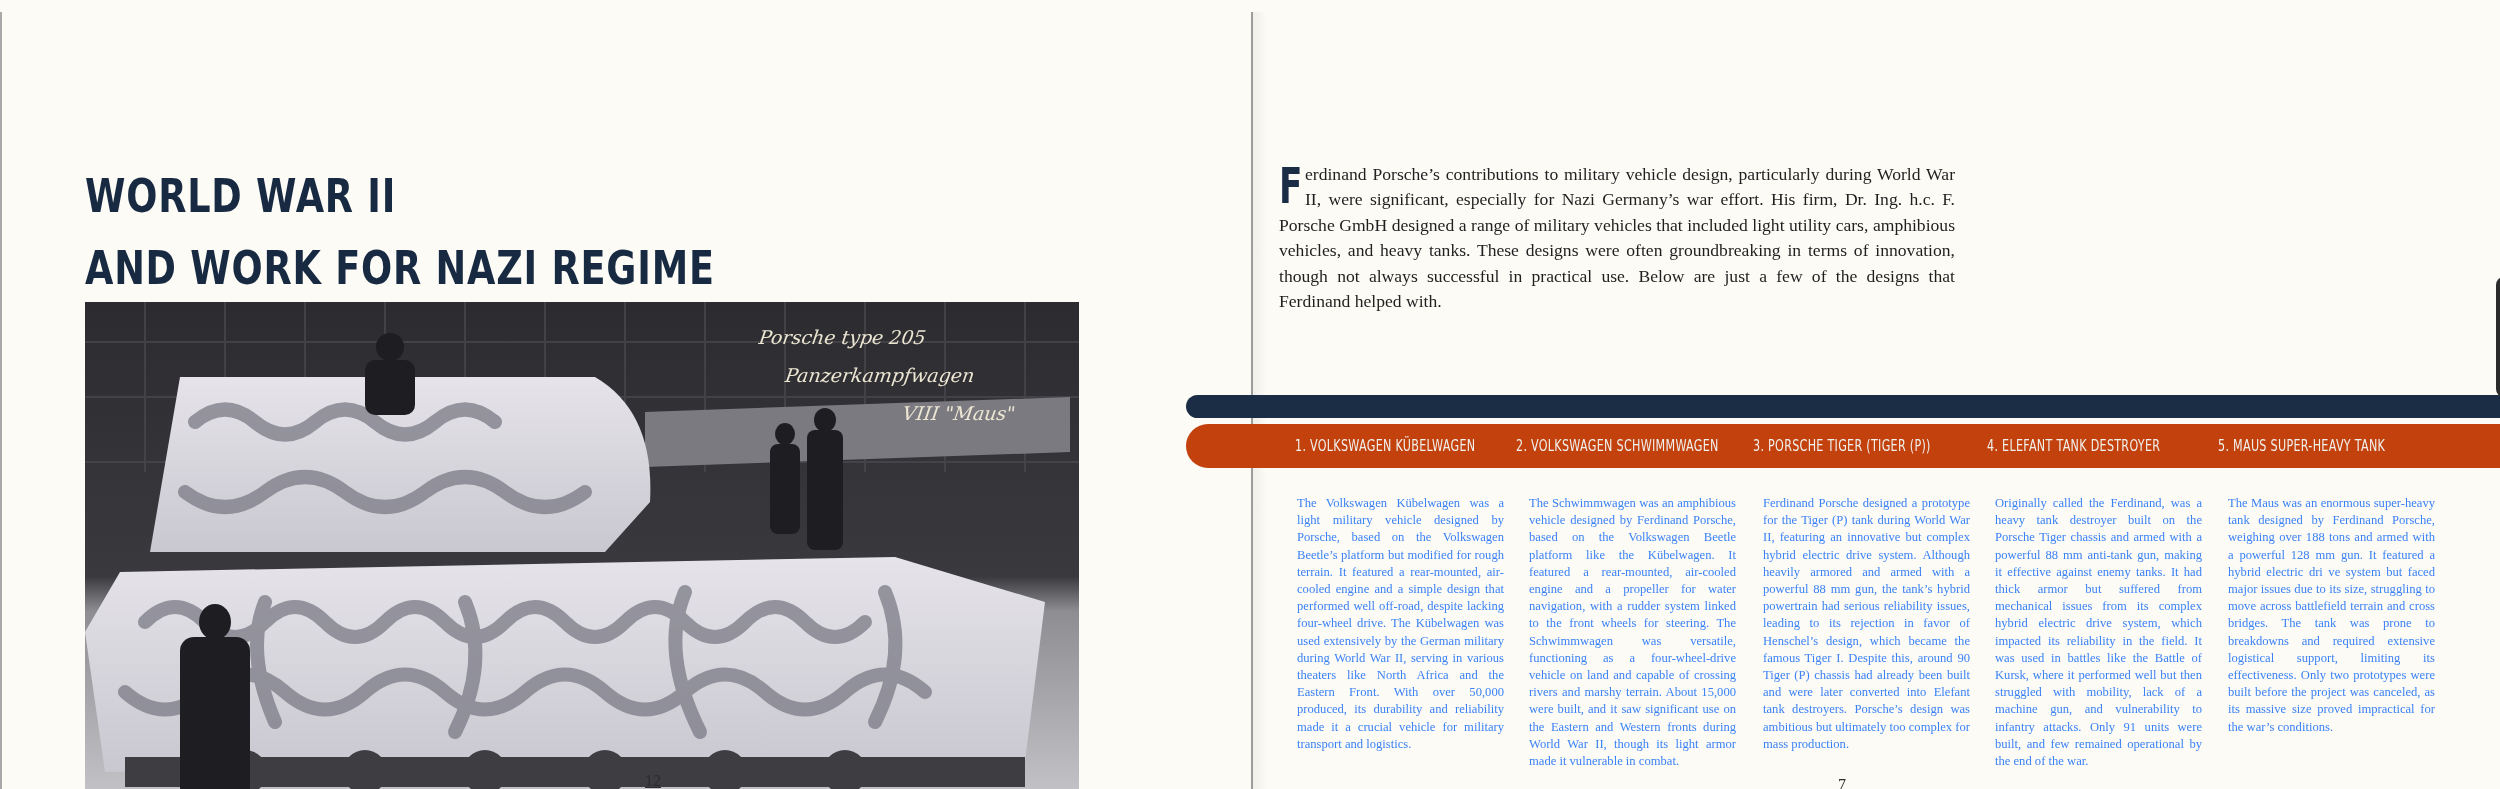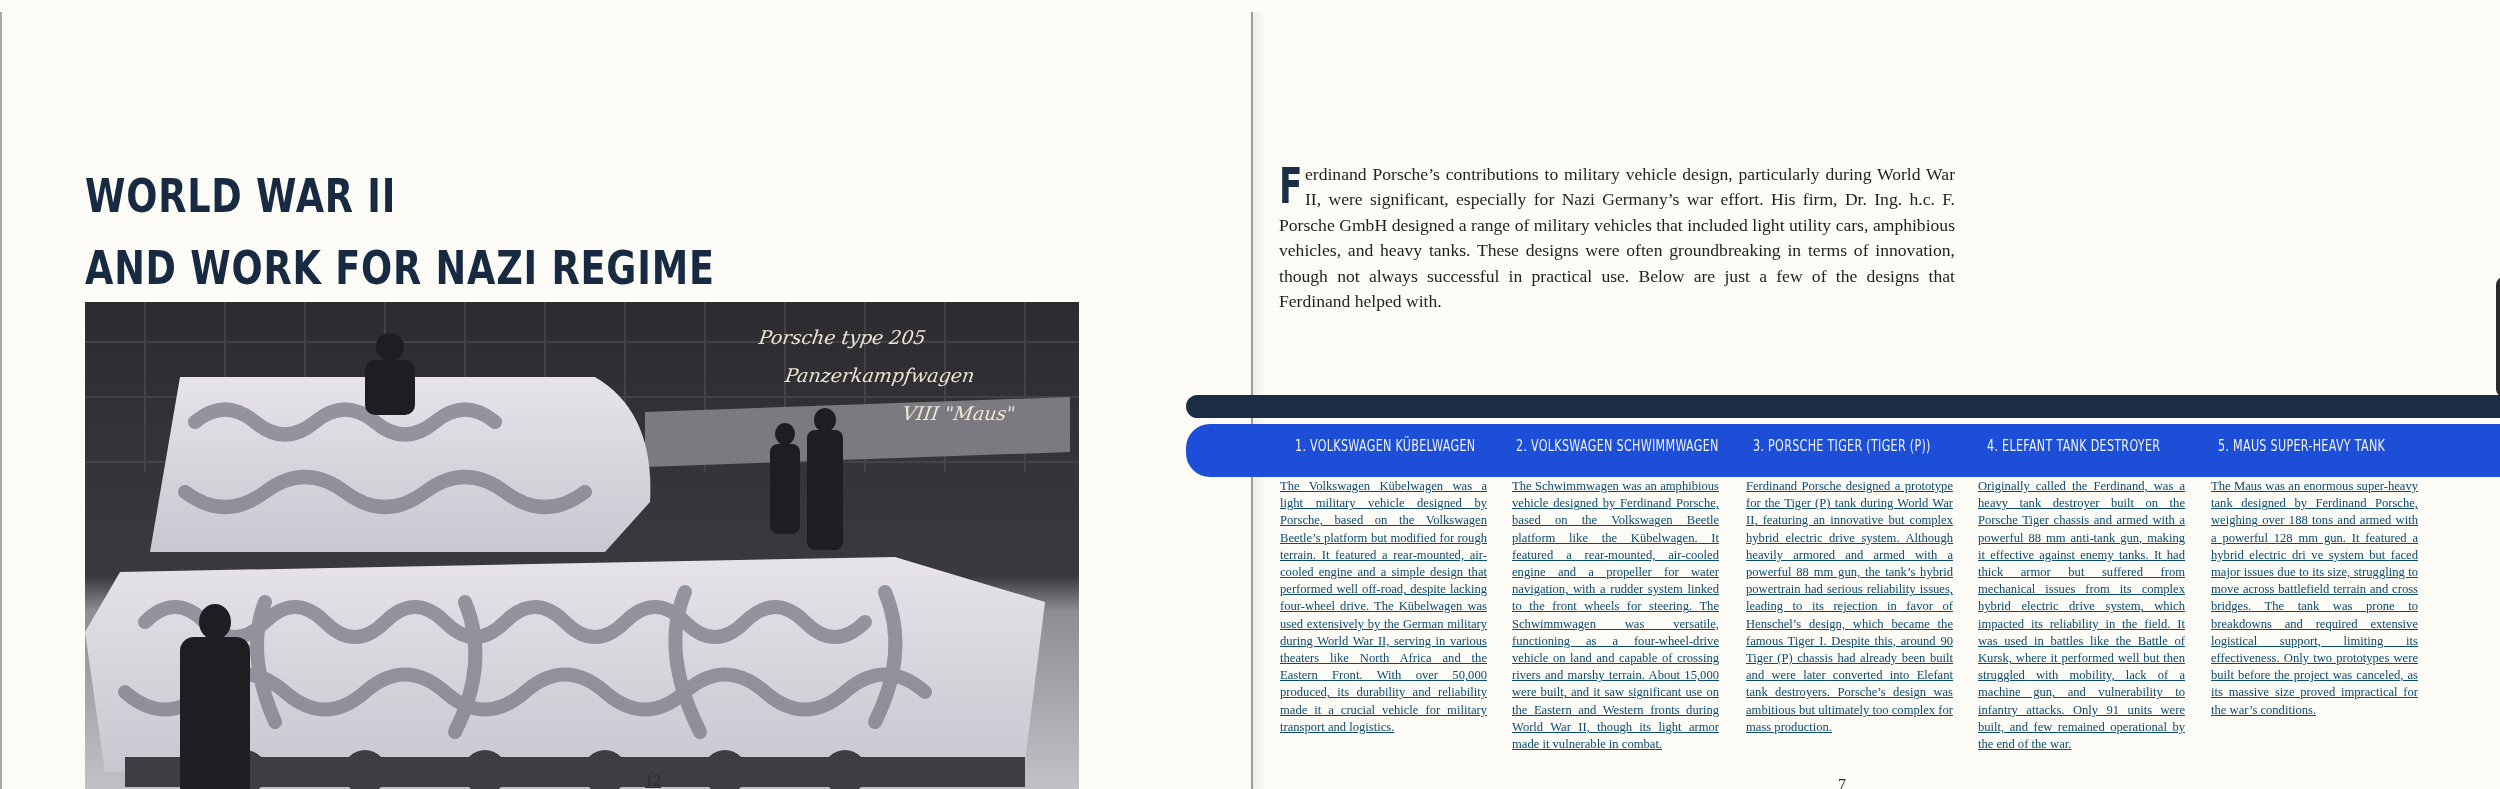--- a/index.html
+++ b/index.html
@@ -124,22 +124,22 @@
       width: 1314px;
       height: 23px;
       background: #1b2d45;
       border-radius: 12px 0 0 12px;
     }
     .bar-tabs {
       position: absolute;
       left: 1186px;
       top: 412px;
       width: 1314px;
-      height: 53px;
-      background: #1d4ed8;
+      height: 44px;
+      background: #c2410c;
       border-radius: 24px 0 0 24px;
       text-decoration: underline;
     }
     .tab {
       position: absolute;
       top: 11px;
       font-family: "DejaVu Sans", sans-serif;
       font-size: 15.5px;
       line-height: 22px;
       color: #f1f1ee;
@@ -159,24 +159,23 @@
       border-radius: 8px 0 0 8px;
     }
 
     .col {
       position: absolute;
       top: 466px;
       width: 207px;
       font-size: 12.6px;
       line-height: 17.2px;
       text-align: justify;
-      color: #0c4a6e;
-      margin: 0;
+      color: #3b82f6;
+      margin: 17px;
       hyphens: auto;
-      text-decoration: underline;
     }
     .page-num-right {
       position: absolute;
       left: 1838px;
       top: 764px;
       font-size: 16px;
       color: #2c2c2c;
       font-family: "Liberation Serif", serif;
     }
   </style>

